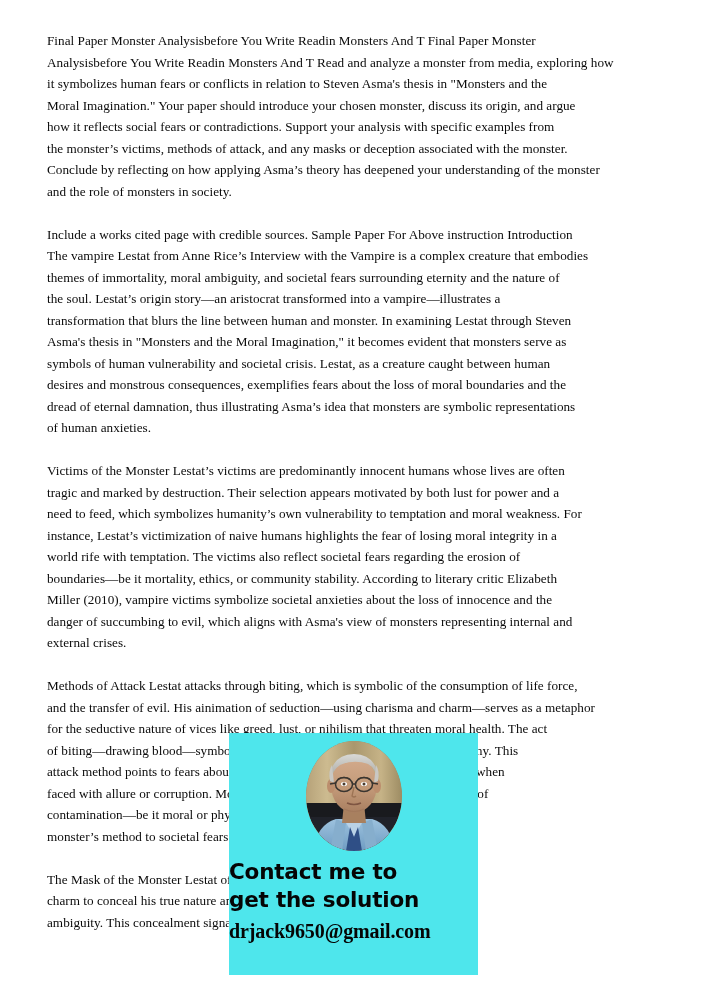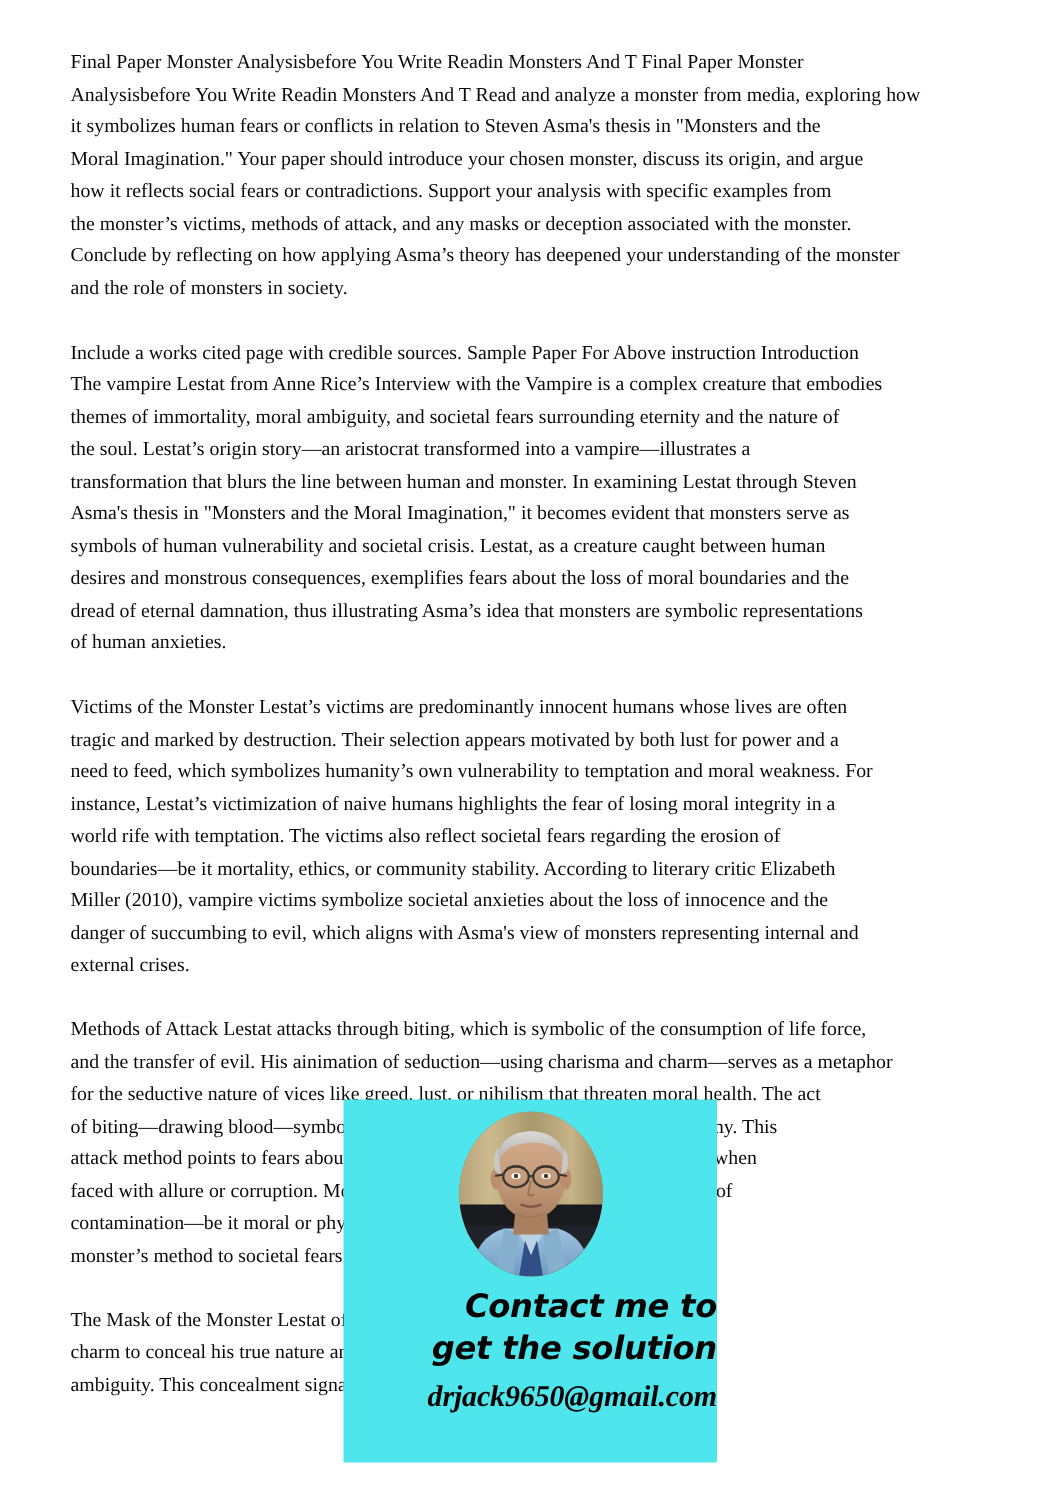--- a/index.html
+++ b/index.html
@@ -64,41 +64,39 @@
     height: 110px;
     border-radius: 50% / 50%;
     overflow: hidden;
     background: #9a8c6a;
     flex: none;
   }
   #avatar .photo-svg { display: block; width: 96px; height: 110px; }
 
   #overlay-text {
     margin-top: 7px;
-    text-align: right;
+    text-align: left;
     width: 100%;
-    font-style: italic;
   }
   .contact-line {
     font-family: "DejaVu Sans", "Liberation Sans", sans-serif;
     font-weight: bold;
     font-size: 21.5px;
     line-height: 28px;
     color: #050505;
     letter-spacing: -0.2px;
   }
   #contact-email {
     font-family: "Liberation Serif", "DejaVu Serif", serif;
     font-weight: bold;
     font-size: 20px;
     line-height: 30px;
     color: #050505;
     margin-top: 2px;
     letter-spacing: -0.1px;
-    padding-left: 34px;
   }
 </style>
 </head>
 <body>
 
 <div id="page" style="background: rgb(255, 255, 255); border-radius: 12px;">
 
   <div id="doc-body">
     <p class="para">Final Paper Monster Analysisbefore You Write Readin Monsters And T Final Paper Monster
 Analysisbefore You Write Readin Monsters And T Read and analyze a monster from media, exploring how

